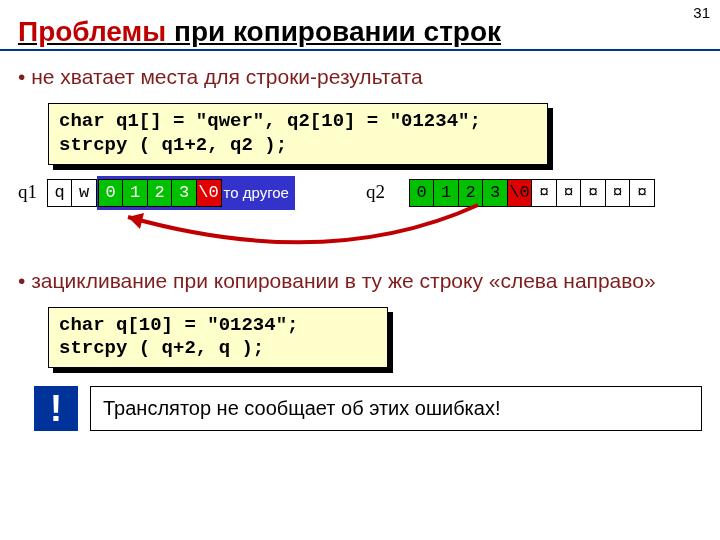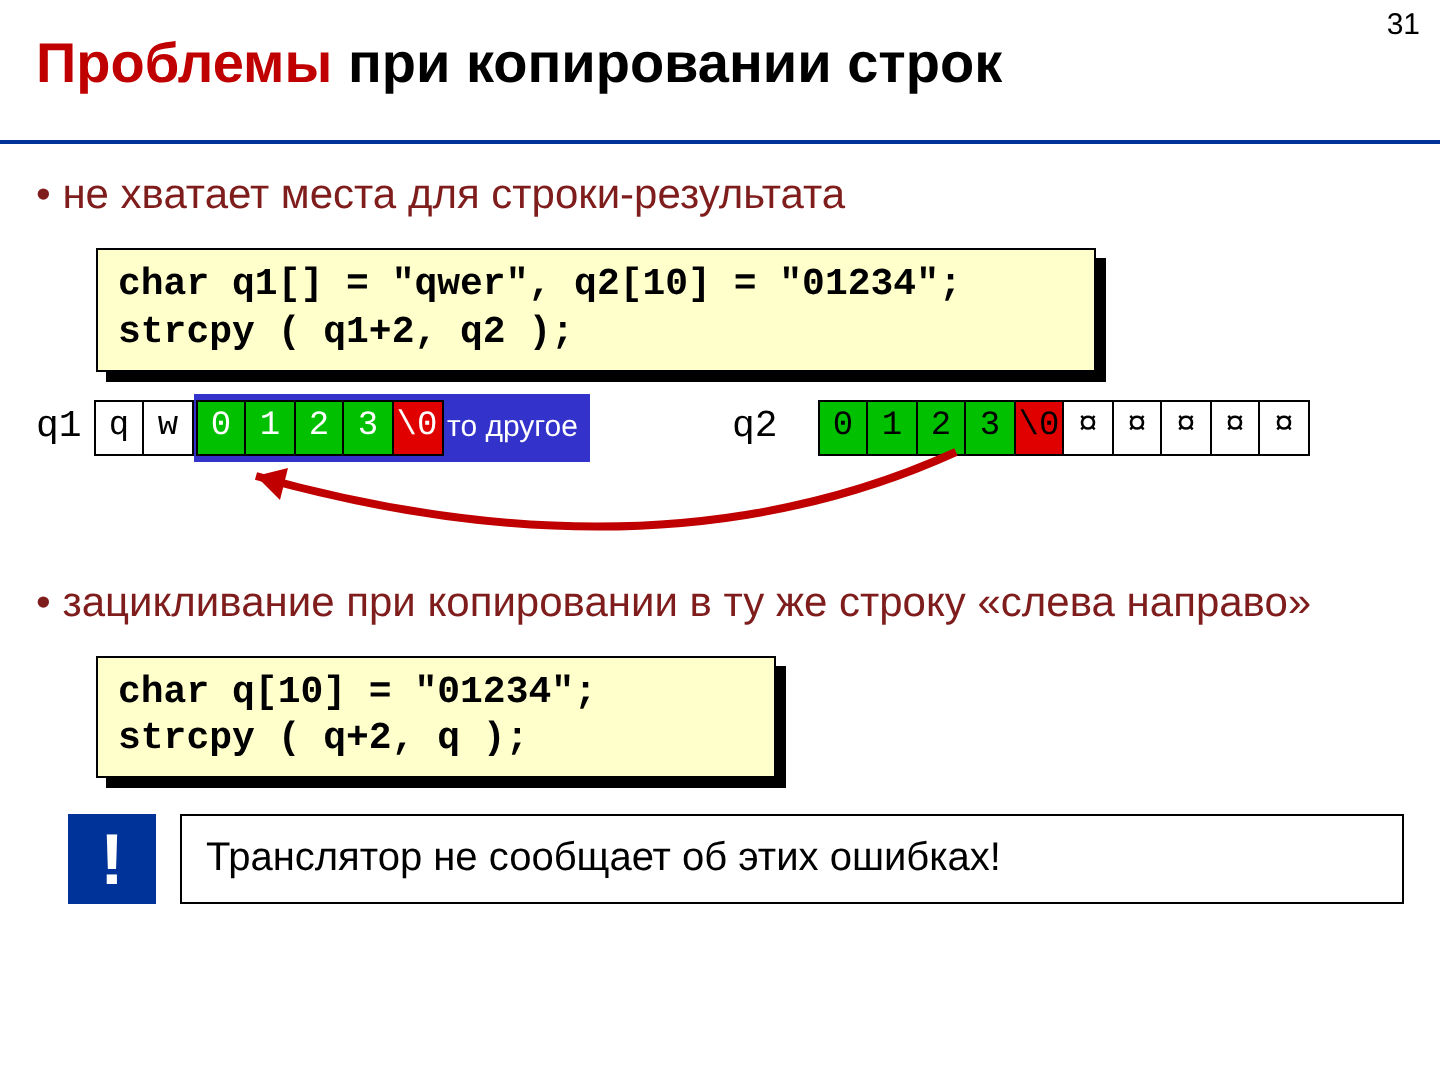--- a/index.html
+++ b/index.html
@@ -13,24 +13,25 @@
     position: relative;
   }
   .page-num {
     position: absolute;
     top: 4px;
     right: 10px;
     font-size: 15px;
     color: #000;
   }
   .title {
-    padding: 16px 18px 22px 18px;
+    padding: 16px 18px 1px 18px;
     font-size: 28px;
     font-weight: bold;
     color: #000;
+    text-decoration: underline;
   }
   .title .accent {
     color: #c00000;
   }
   .hr {
     height: 2px;
     background: #003399;
     margin: 0 0 10px 0;
   }
   .bullet {
@@ -62,21 +63,21 @@
     white-space: pre;
     line-height: 1.25;
   }
   .diagram {
     position: relative;
     margin: 14px 18px 16px 18px;
     height: 70px;
   }
   .label {
     position: absolute;
-    font-family: Liberation Mono, monospace;
+    font-family: Liberation Serif, serif;
     font-size: 19px;
     top: 2px;
   }
   .cellrow {
     position: absolute;
     top: 0;
     display: flex;
   }
   .cell {
     width: 26px;

